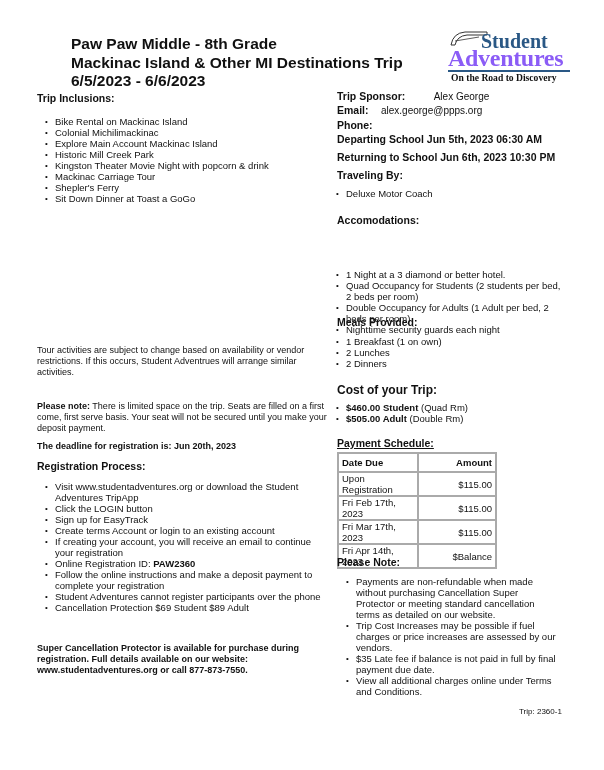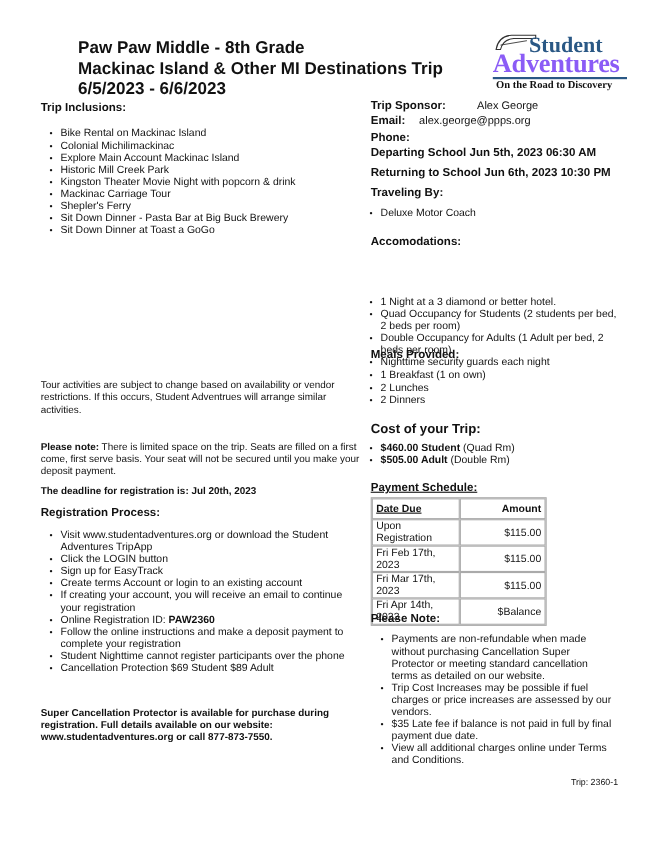--- a/index.html
+++ b/index.html
@@ -48,42 +48,41 @@
 
 <div class="abs h" style="left:37px; top:92px;">Trip Inclusions:</div>
 <ul class="abs b" style="left:37px; top:116px; width:290px;">
   <li>Bike Rental on Mackinac Island</li>
   <li>Colonial Michilimackinac</li>
   <li>Explore Main Account Mackinac Island</li>
   <li>Historic Mill Creek Park</li>
   <li>Kingston Theater Movie Night with popcorn &amp; drink</li>
   <li>Mackinac Carriage Tour</li>
   <li>Shepler's Ferry</li>
-  <li>Sit Down Dinner - Pasta Bar at Big Buck Brewery</li>
   <li>Sit Down Dinner at Toast a GoGo</li>
 </ul>
 
 <div class="abs t" style="left:37px; top:345px; width:290px;">Tour activities are subject to change based on availability or vendor restrictions. If this occurs, Student Adventrues will arrange similar activities.</div>
 
 <div class="abs t" style="left:37px; top:401px; width:290px;">
   <b>Please note:</b><span> There is limited space on the trip. Seats are filled on a first come, first serve basis. Your seat will not be secured until you make your deposit payment.</span>
 </div>
 
-<div class="abs t" style="left:37px; top:441px; font-weight:bold;">The deadline for registration is: Jul 20th, 2023</div>
+<div class="abs t" style="left:37px; top:441px; font-weight:bold;">The deadline for registration is: Jun 20th, 2023</div>
 
 <div class="abs h" style="left:37px; top:460px;">Registration Process:</div>
 <ul class="abs b" style="left:37px; top:481px; width:290px;">
   <li>Visit www.studentadventures.org or download the Student Adventures TripApp</li>
   <li>Click the LOGIN button</li>
   <li>Sign up for EasyTrack</li>
   <li>Create terms Account or login to an existing account</li>
   <li>If creating your account, you will receive an email to continue your registration</li>
   <li><span>Online Registration ID: </span><b>PAW2360</b></li>
   <li>Follow the online instructions and make a deposit payment to complete your registration</li>
-  <li>Student Nighttime cannot register participants over the phone</li>
+  <li>Student Adventures cannot register participants over the phone</li>
   <li>Cancellation Protection $69 Student $89 Adult</li>
 </ul>
 
 <div class="abs t" style="left:37px; top:643px; width:290px; font-weight:bold;">Super Cancellation Protector is available for purchase during registration. Full details available on our website: www.studentadventures.org or call 877-873-7550.</div>
 
 <div class="abs" style="left:337px; top:86px;">
   <span class="lbl">Trip Sponsor:</span>
   <span class="val" style="margin-left:24px;">Alex George</span>
 </div>
 <div class="abs" style="left:337px; top:100px;">
@@ -121,21 +120,21 @@
 <div class="abs h2" style="left:337px; top:383px;">Cost of your Trip:</div>
 <ul class="abs b" style="left:328px; top:402px; width:260px;">
   <li><b>$460.00 Student</b><span> (Quad Rm)</span></li>
   <li><b>$505.00 Adult</b><span> (Double Rm)</span></li>
 </ul>
 
 <div class="abs lbl" style="left:337px; top:437px;text-decoration:underline;">Payment Schedule:</div>
 <table class="abs pay" style="left:337px; top:452px; width:160px;">
   <tbody>
       <tr>
-    <th style="width:80px;text-decoration:underline;">Date Due</th>
+    <th style="width:80px;">Date Due</th>
     <th class="amt">Amount</th>
   </tr>
   <tr>
     <td>Upon Registration</td>
     <td class="amt">$115.00</td>
   </tr>
   <tr>
     <td>Fri Feb 17th, 2023</td>
     <td class="amt">$115.00</td>
   </tr>

